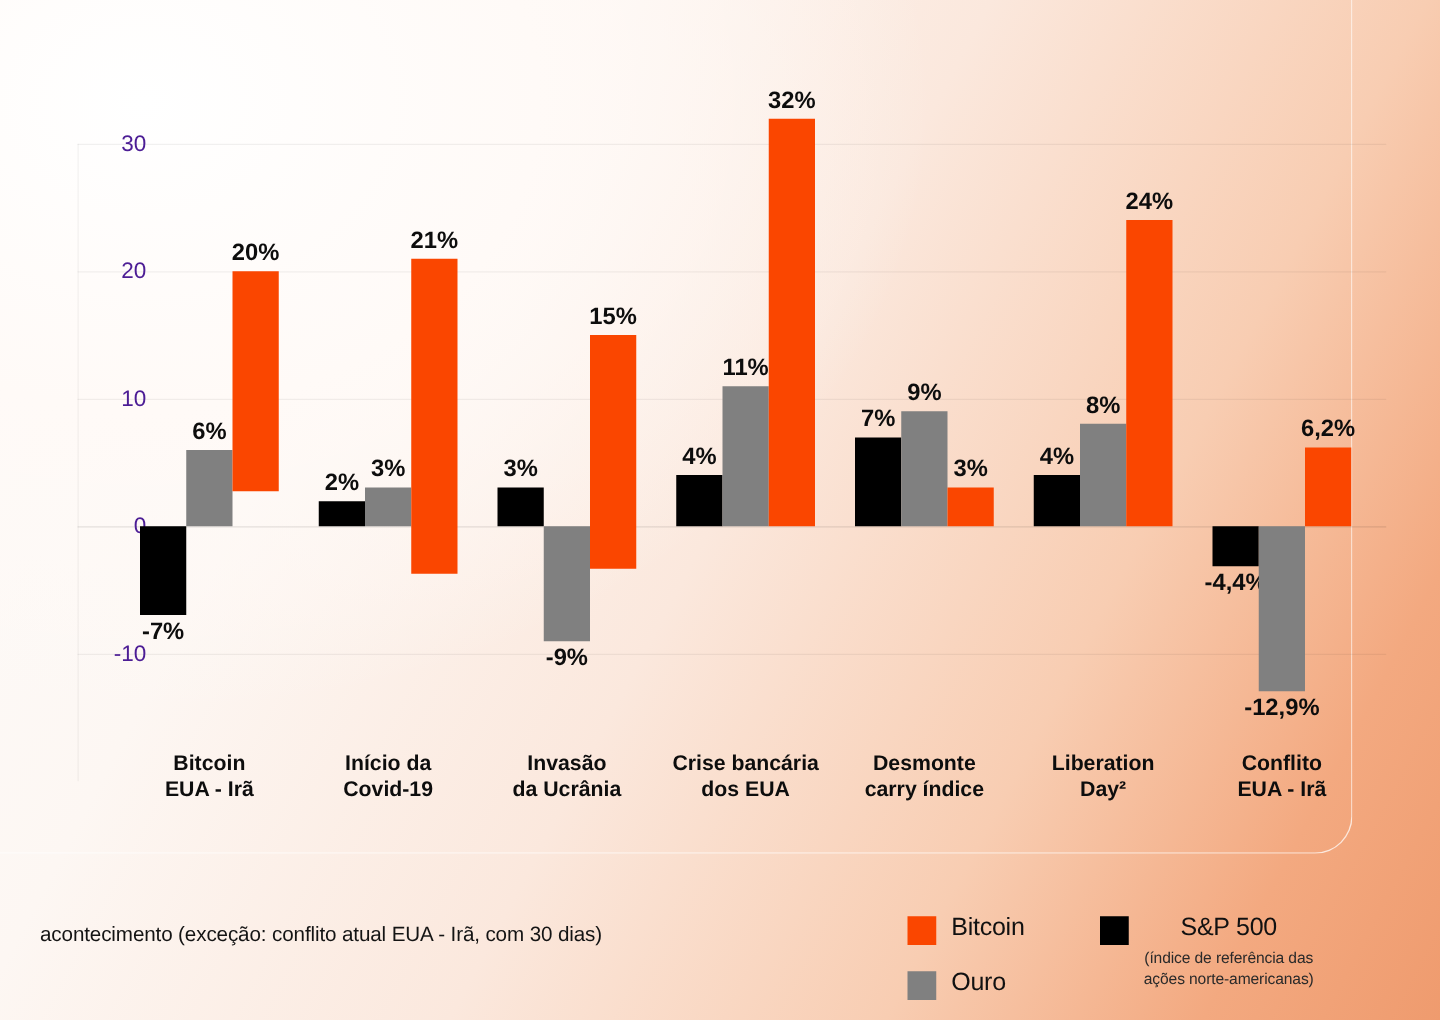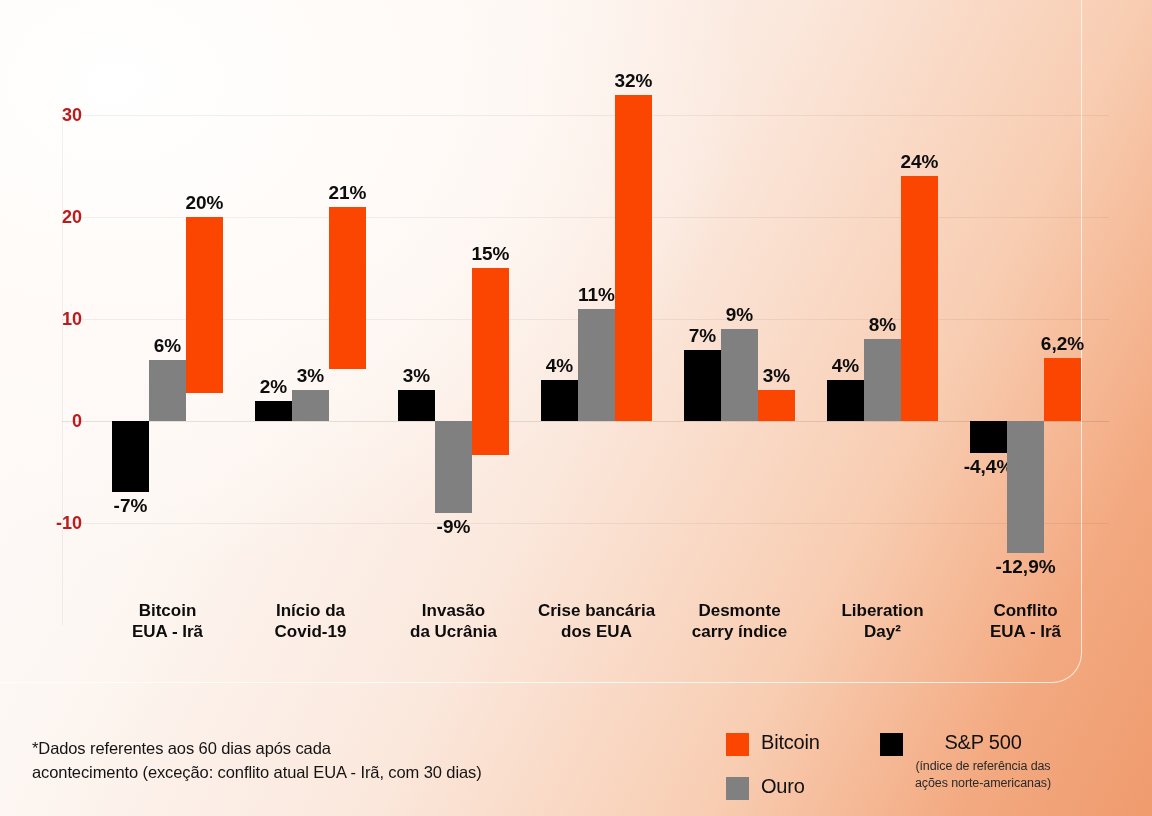--- a/index.html
+++ b/index.html
@@ -41,23 +41,23 @@
     height: 1px; background: rgba(0,0,0,0.10);
   }
   .axis-left-edge {
     position: absolute; left: 0; top: 0; bottom: 0;
     width: 1px; background: rgba(0,0,0,0.05);
   }
 
   
   .ytick {
     position: absolute;
-    right: 1027px;
+    right: 992px;
     transform: translateY(-50%);
-    font-size: 18px; font-weight: 700; color: #b91c1c;
+    font-size: 18px; font-weight: 400; color: #4c1d95;
     white-space: nowrap;
   }
 
   
   .group { position: absolute; top: 0; bottom: 0; }
   .bar {
     position: absolute;
     width: 37px;
   }
   .bar.pos { }
@@ -140,21 +140,21 @@
             <span class="val above">20%</span>
           </div>
         </div>
         <div class="group" style="left: 193px; width: 111px;">
           <div class="bar pos" style="left: 0px; background: rgb(0, 0, 0); height: 20.4px; top: 285.6px;">
             <span class="val above">2%</span>
           </div>
           <div class="bar pos" style="left: 37px; background: rgb(128, 128, 128); height: 30.6px; top: 275.4px;">
             <span class="val above">3%</span>
           </div>
-          <div class="bar pos" style="left: 74px; background: rgb(250, 70, 0); height: 162px; top: 91.8px;">
+          <div class="bar pos" style="left: 74px; background: rgb(250, 70, 0); height: 252px; top: 91.8px;">
             <span class="val above">21%</span>
           </div>
         </div>
         <div class="group" style="left: 336px; width: 111px;">
           <div class="bar pos" style="left: 0px; background: rgb(0, 0, 0); height: 30.6px; top: 275.4px;">
             <span class="val above">3%</span>
           </div>
           <div class="bar neg" style="left: 37px; background: rgb(128, 128, 128); height: 91.8px; top: 306px;">
             <span class="val below">-9%</span>
           </div>
@@ -234,21 +234,20 @@
         <div>Liberation</div>
         <div>Day²</div>
       </div>
       <div class="cat" style="left: 930.5px;">
         <div>Conflito</div>
         <div>EUA - Irã</div>
       </div>
     </div>
 
   <div class="footnote">
-    <div>*Dados referentes aos 60 dias após cada</div>
     <div>acontecimento (exceção: conflito atual EUA - Irã, com 30 dias)</div>
   </div>
 
   <div class="legend lg-bitcoin">
     <div class="legend-item">
       <span class="swatch" id="sw-btc" style="background: rgb(250, 70, 0);"></span>
       <span class="legend-text">Bitcoin</span>
     </div>
   </div>
 

